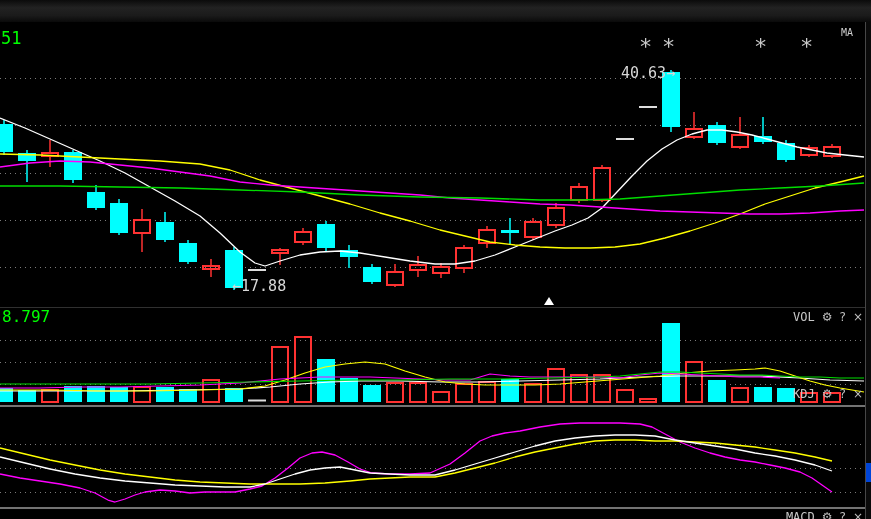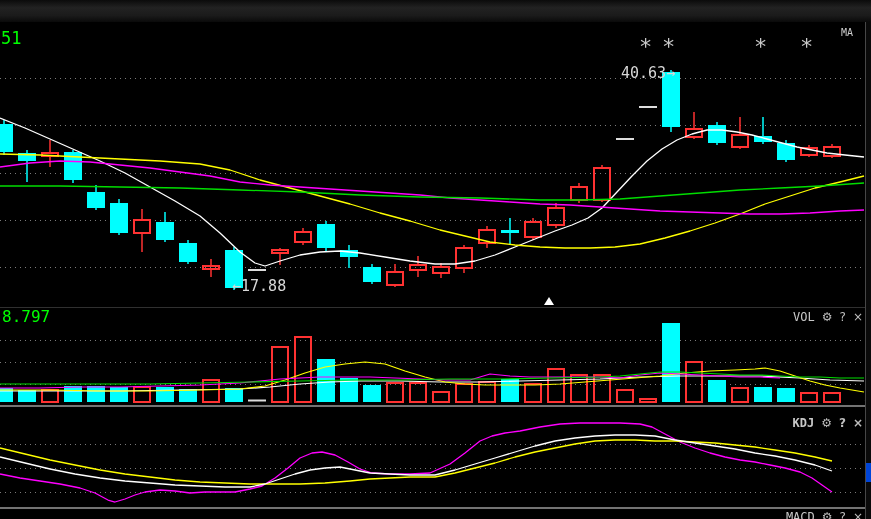--- a/index.html
+++ b/index.html
@@ -192,21 +192,21 @@
 
   <div class="lbl green" style="left:2px;top:309px;font-size:16px;">8.797</div>
 
   <div class="phead" style="top:310px;">
     <span>VOL</span>
     <span class="ico">⚙</span>
     <span class="ico">?</span>
     <span class="ico">×</span>
   </div>
 
-  <div class="phead" style="top:416px;font-weight:bold;">
+  <div class="phead" style="top:387px;">
     <span>KDJ</span>
     <span class="ico">⚙</span>
     <span class="ico">?</span>
     <span class="ico">×</span>
   </div>
 
   <div class="phead" style="top:510px;">
     <span>MACD</span>
     <span class="ico">⚙</span>
     <span class="ico">?</span>

